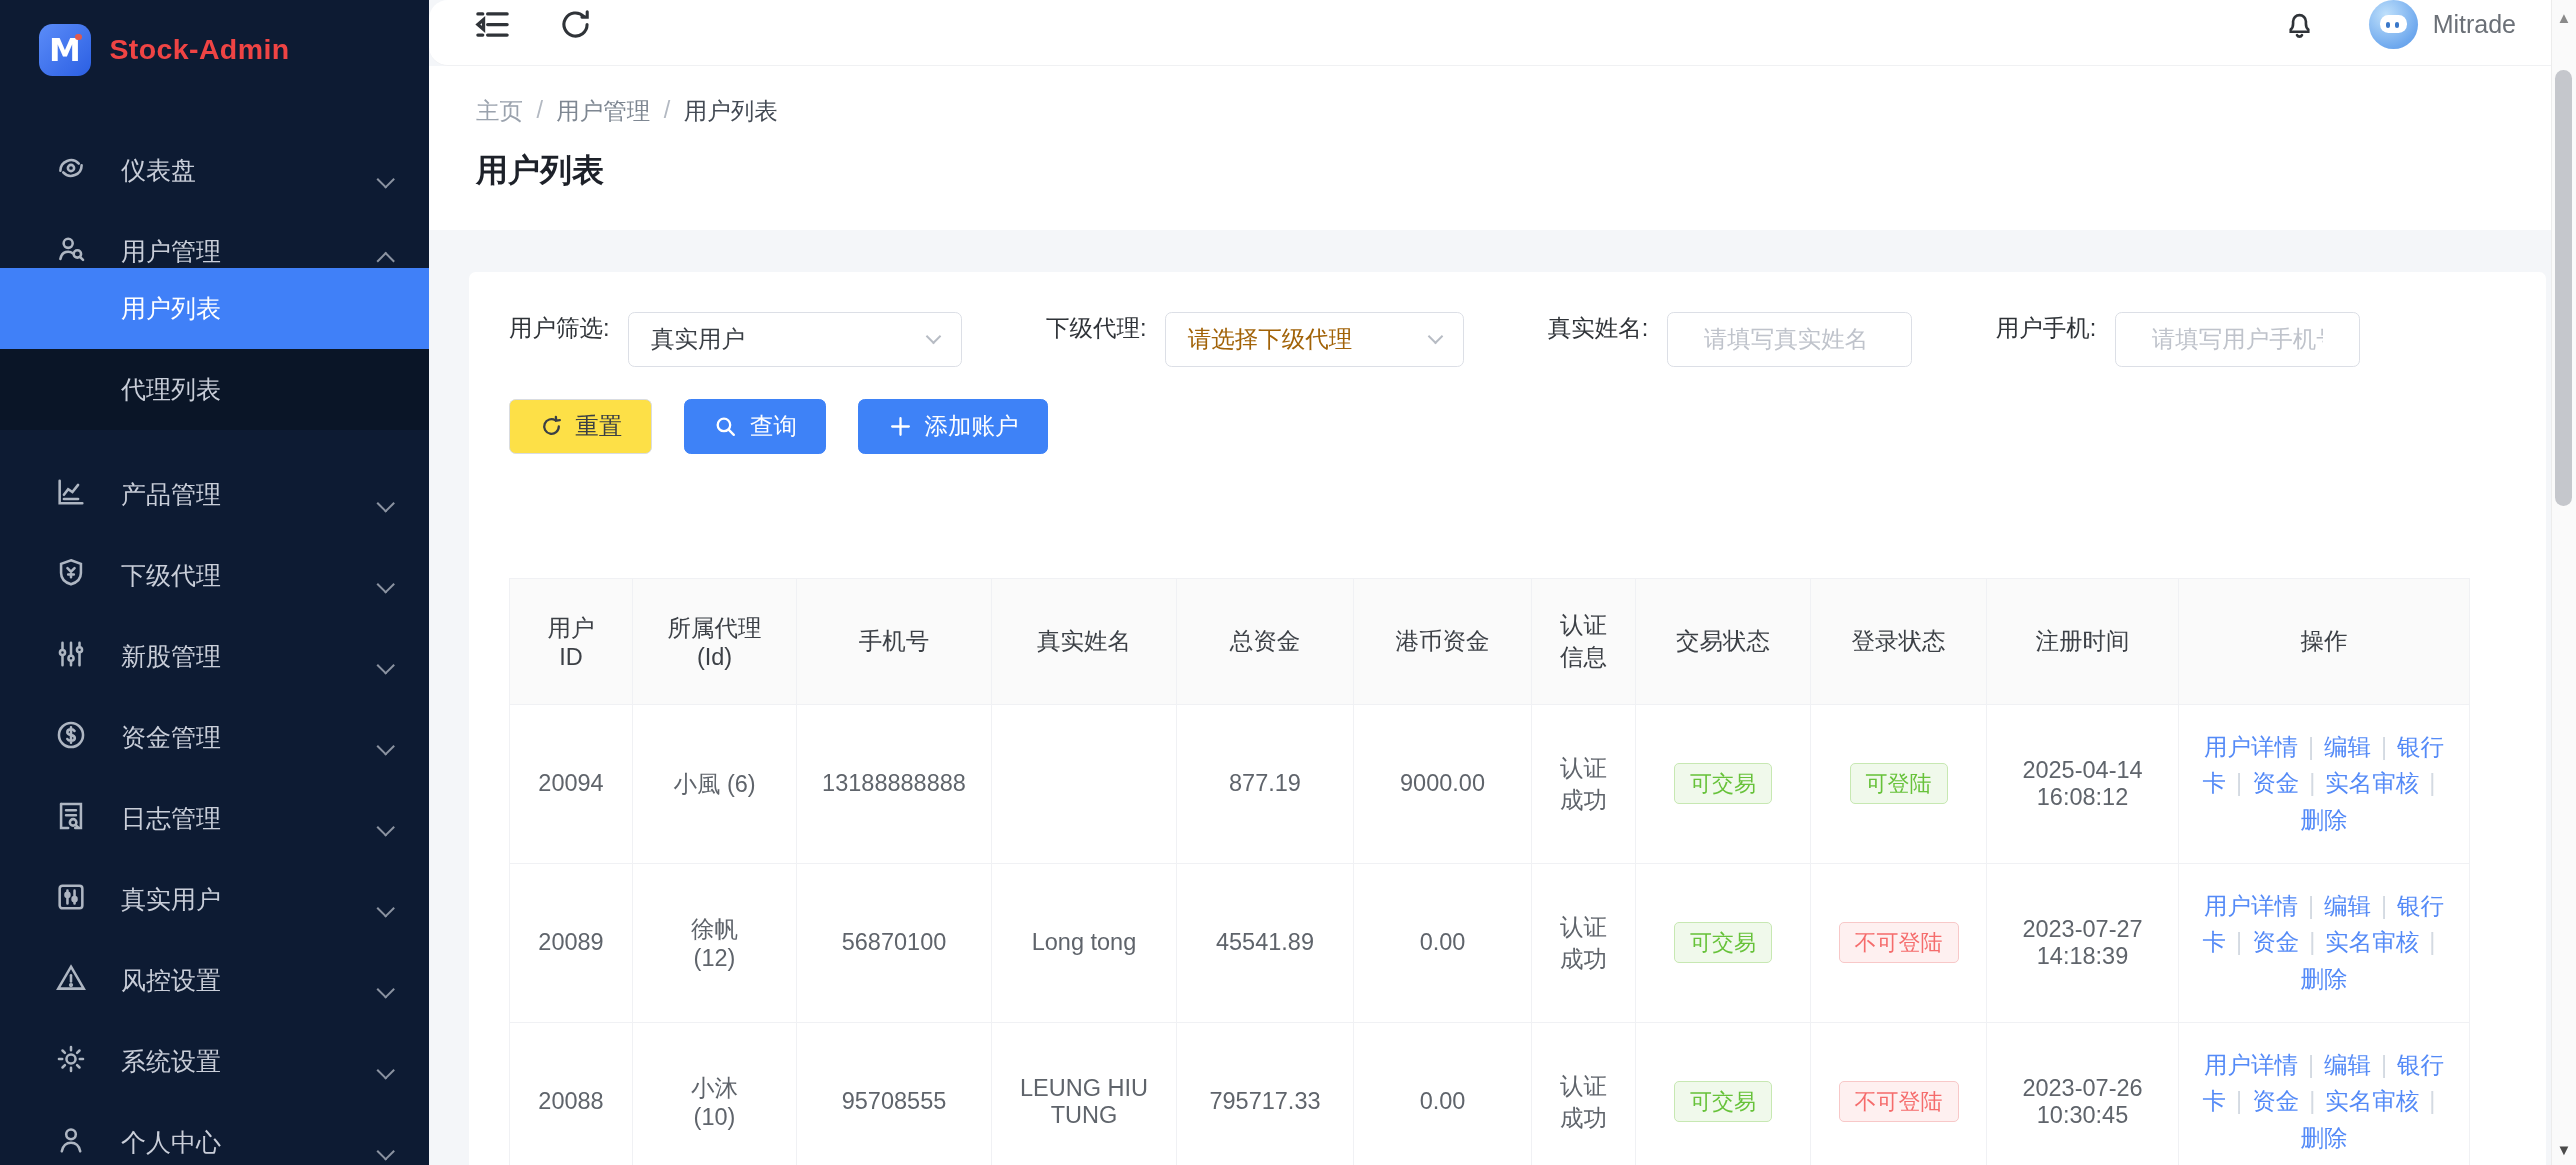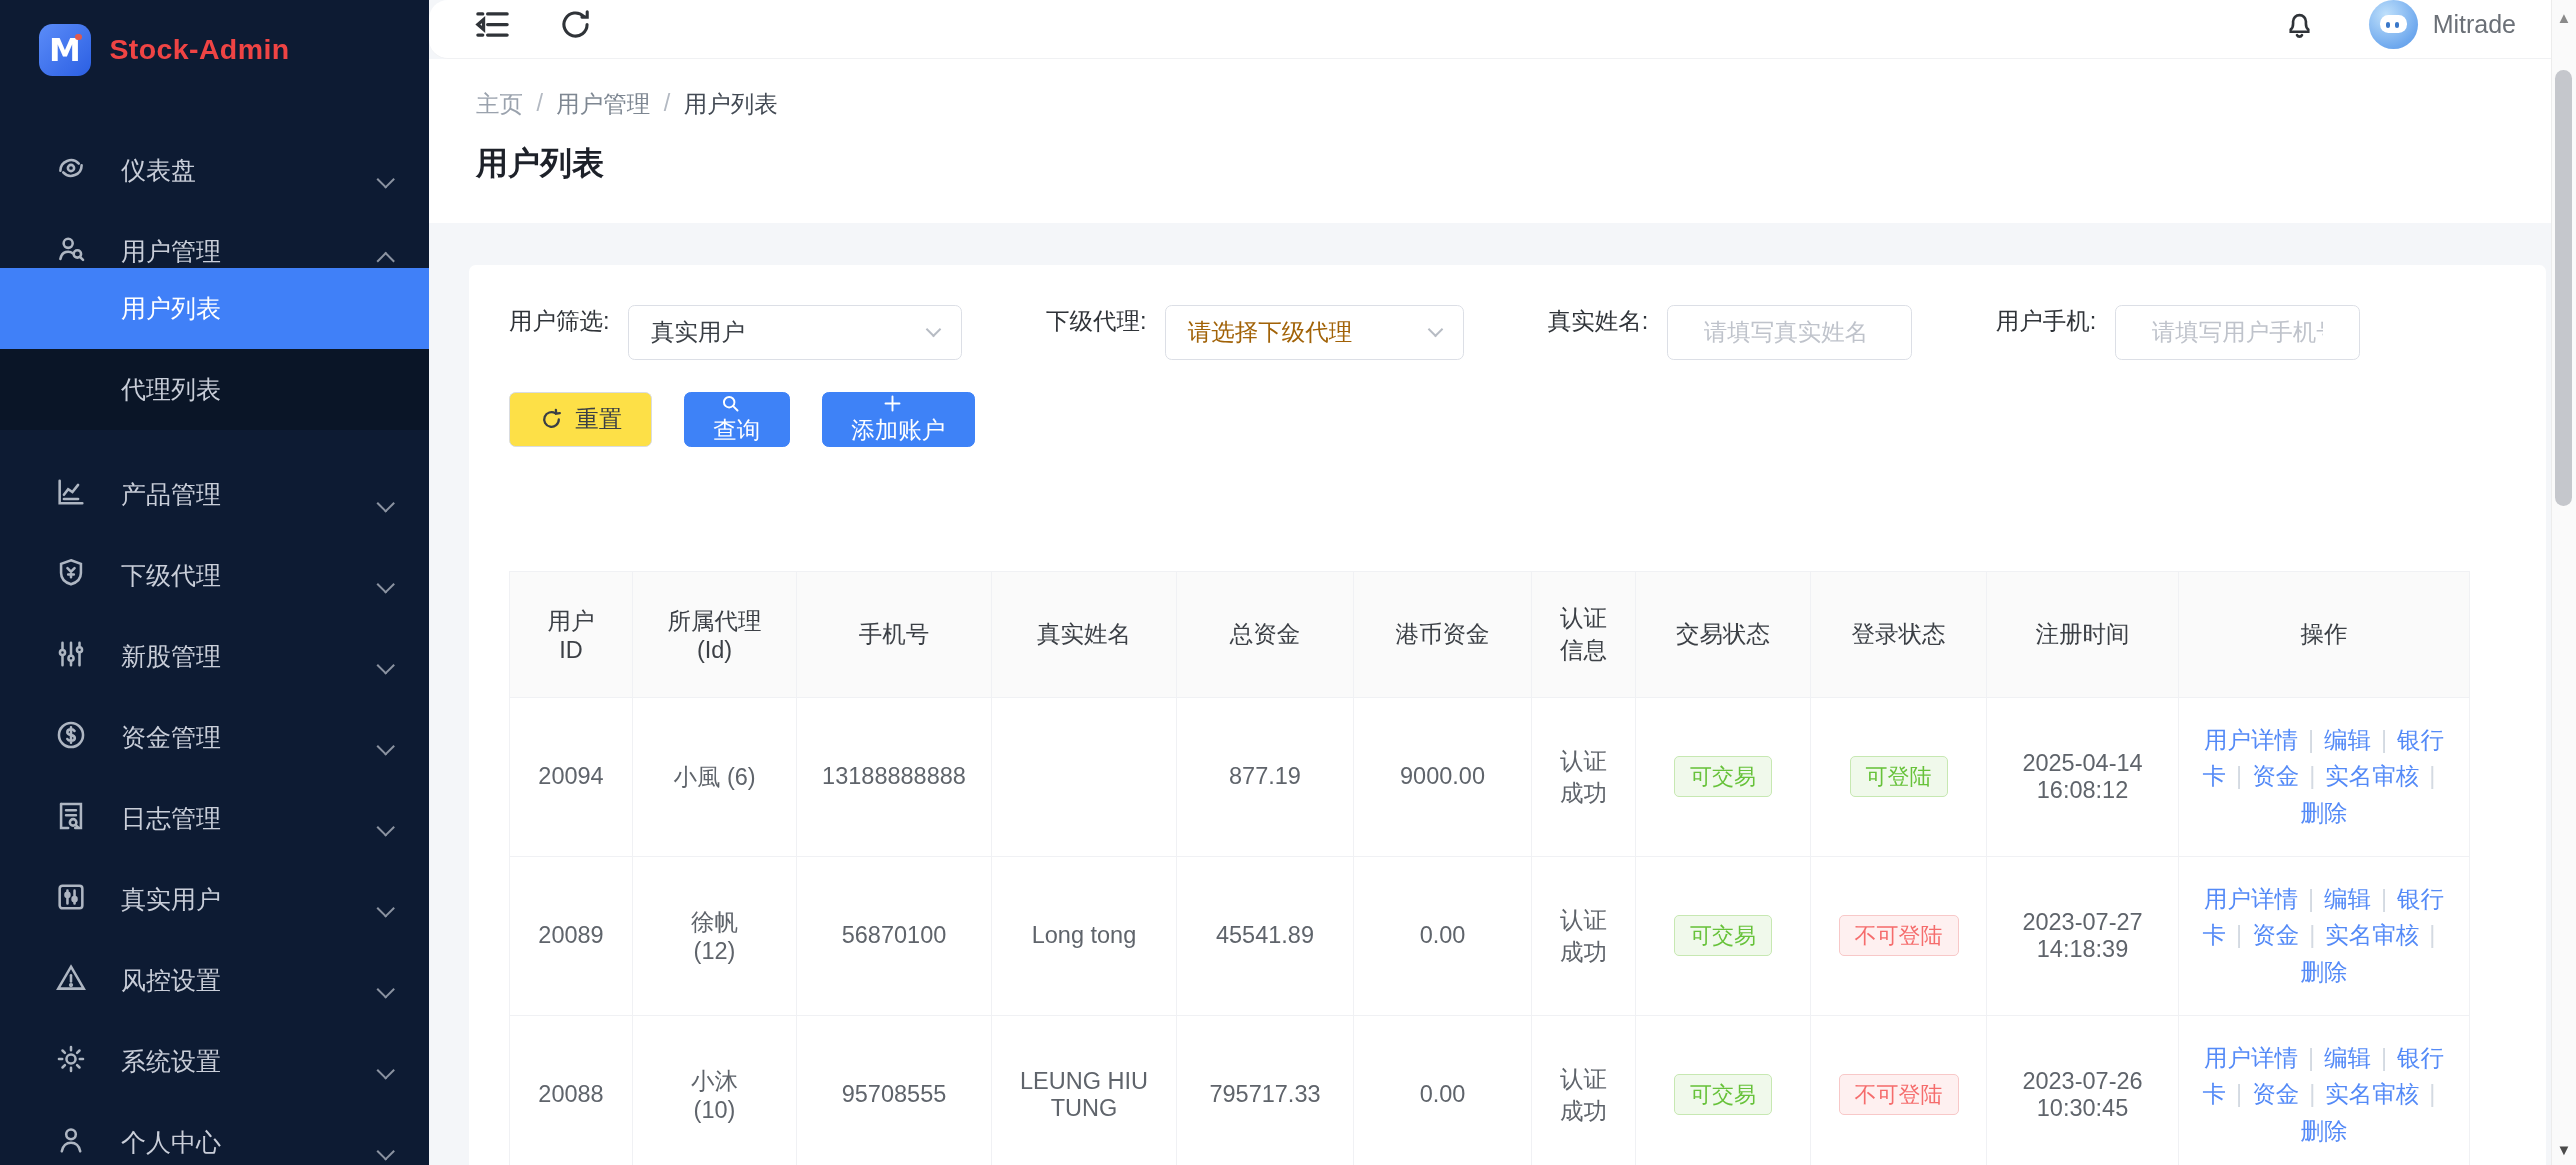--- a/index.html
+++ b/index.html
@@ -28,21 +28,21 @@
     transform:rotate(45deg); margin-top:-5px; }
   .chev.up { transform:rotate(-135deg); margin-top:6.7px; }
   .submenu { background:#0a1527; }
   .submenu-item { height:81px; display:flex; align-items:center; padding-left:121px;
     font-size:25px; color:#c9ced9; cursor:pointer; }
   .submenu-item.active { background:#4080f8; color:#fff; }
 
   
   .main { flex:1; height:100%; background:#f4f6f9; display:flex; flex-direction:column; overflow:hidden; }
   .topbar { height:99px; background:#fff; border-bottom:1.7px solid #f0f1f3; display:flex;
-    align-items:center; padding:0 60px 9px 44px;border-radius:19px; }
+    align-items:center; padding:0 60px 16px 44px;border-radius:19px; }
   .tb-icon { width:39px; height:39px; color:#2f3338; cursor:pointer; margin-right:44px;
     display:flex; align-items:center; justify-content:center; }
   .tb-right { margin-left:auto; display:flex; align-items:center; }
   .bell { width:35px; height:35px; color:#2f3338; cursor:pointer; }
   .avatar { width:49px; height:49px; border-radius:50%; margin-left:52px;
     background:radial-gradient(circle at 35% 30%,#bfe0fb,#6fa9ee 70%,#5b97e6); position:relative;
     overflow:hidden; cursor:pointer; }
   .avatar .face { position:absolute; left:11px; top:15px; width:27px; height:18.4px;
     background:#fff; border-radius:8.4px; }
   .avatar .eye { position:absolute; top:22px; width:4.2px; height:5.9px; background:#3a78c9; border-radius:2.5px; }
@@ -78,21 +78,21 @@
     font-family:"Liberation Sans","DejaVu Sans",sans-serif; }
   .text-input::placeholder { color:#bfc3cb; }
 
   
   .btn-row { display:flex; align-items:center; margin-top:32px; }
   .btn { height:55px; border-radius:6.7px; display:flex; align-items:center; justify-content:center;
     font-size:23.5px; cursor:pointer; padding:0 28.5px; }
   .btn svg { margin-right:11.7px; }
   .btn-plain { background:#fde047; border:1.7px solid #d9dce1; color:#3a3f45; }
   .btn-primary { background:#3e82f7; border:1.7px solid #3e82f7; color:#fff; }
-  .btn + .btn { margin-left:32px;flex-direction:column; }
+  .btn + .btn { margin-left:32px; }
 
   
   .table-wrap { margin-top:124px; }
   table { border-collapse:collapse; table-layout:fixed; width:1961px; }
   th, td { border:1.7px solid #f0f1f4; text-align:center; vertical-align:middle;
     white-space:pre-line; word-wrap:break-word; }
   th { background:#fafafa; height:126px; font-size:23.5px; font-weight:500; color:#3c4046;
     padding:0 15px; }
   td { height:159px; font-size:23.5px; color:#5f646b; padding:8.4px 15px; background:#fff; }
   .tag { display:inline-block; font-size:22px; line-height:1; padding:8.4px 15px; border-radius:5px;

